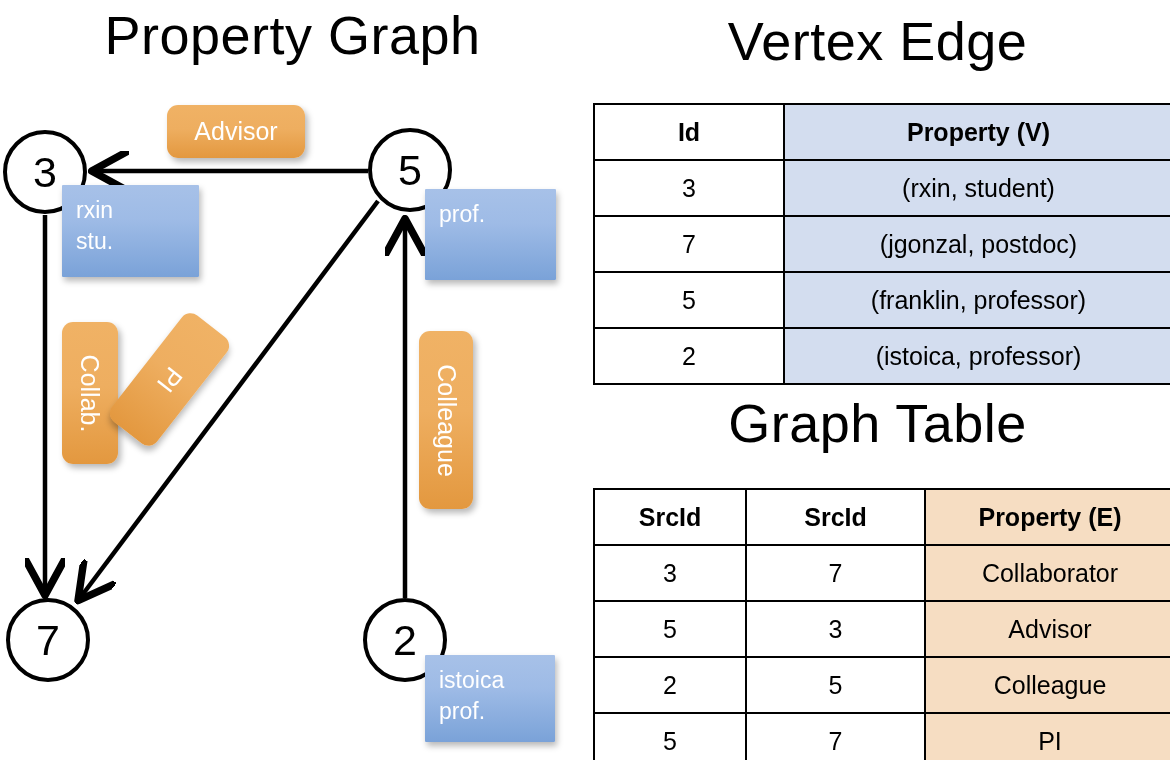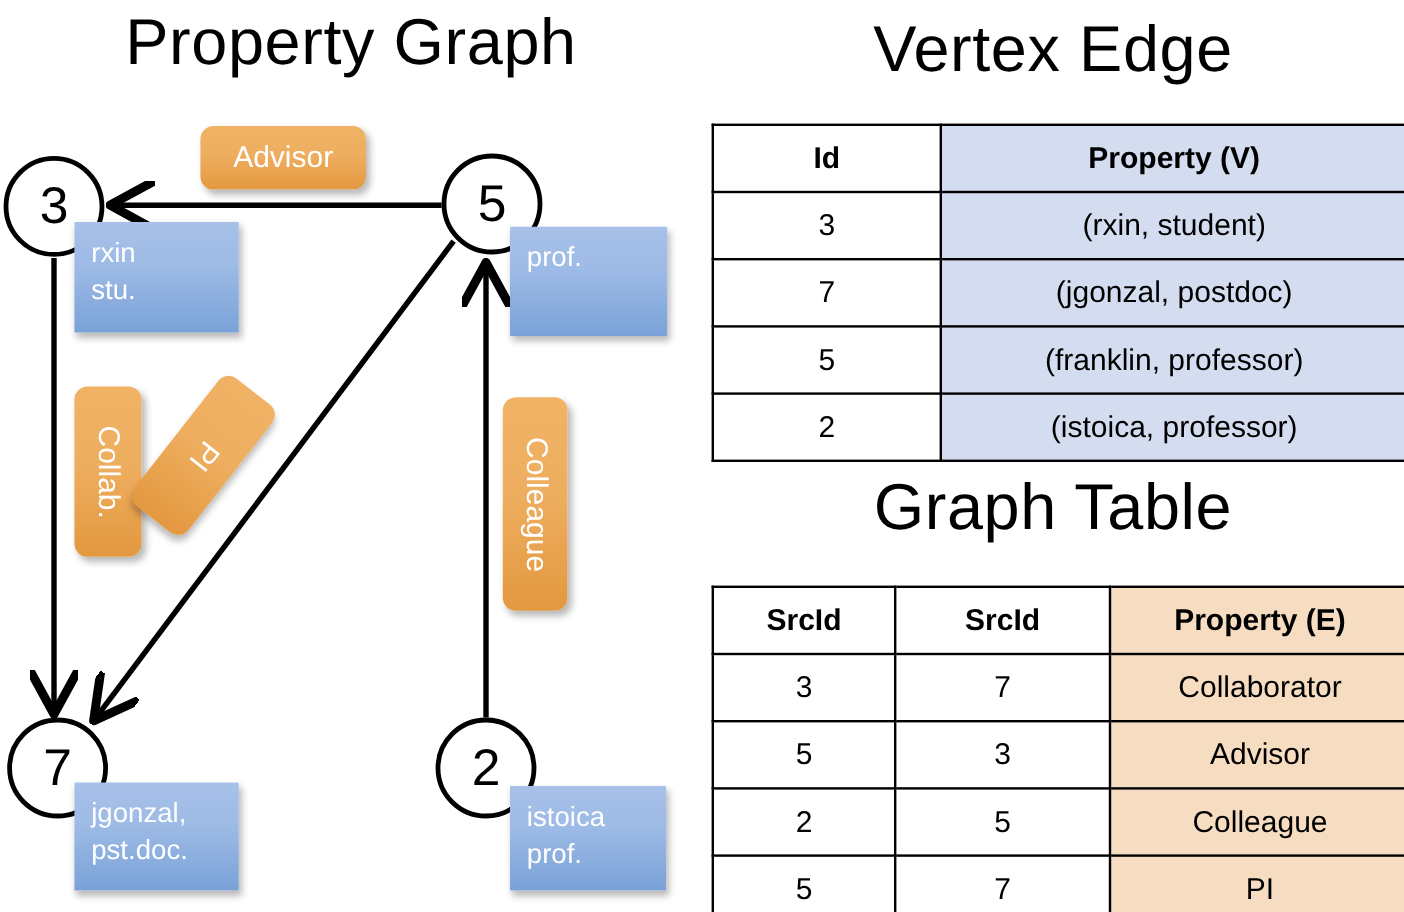--- a/index.html
+++ b/index.html
@@ -190,24 +190,20 @@
     <span>2</span>
   </div>
 
   <div class="prop-box" id="prop-3">
     <div>rxin</div>
     <div>stu.</div>
   </div>
   <div class="prop-box" id="prop-5">
     <div>prof.</div>
   </div>
-  <div class="prop-box" id="prop-7">
-    <div>jgonzal,</div>
-    <div>pst.doc.</div>
-  </div>
   <div class="prop-box" id="prop-2">
     <div>istoica</div>
     <div>prof.</div>
   </div>
 
   <div class="edge-label" id="edge-label-advisor">
     <span>Advisor</span>
   </div>
   <div class="edge-label" id="edge-label-collab">
     <span class="vert-text">Collab.</span>

